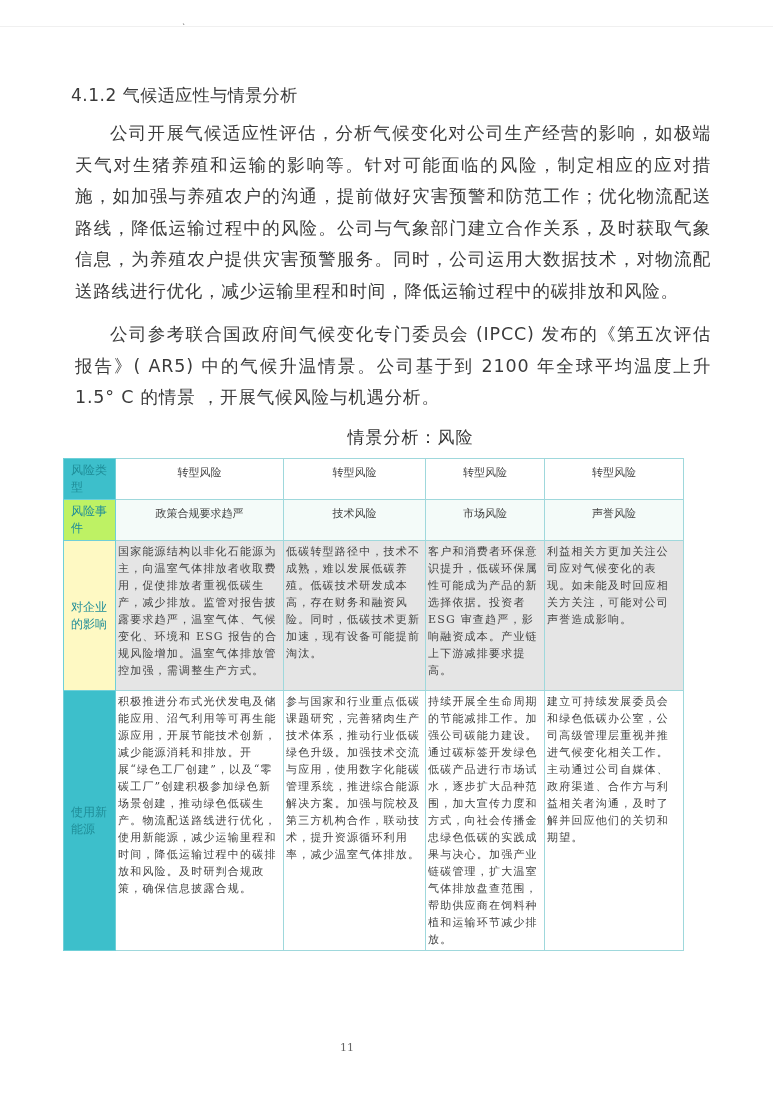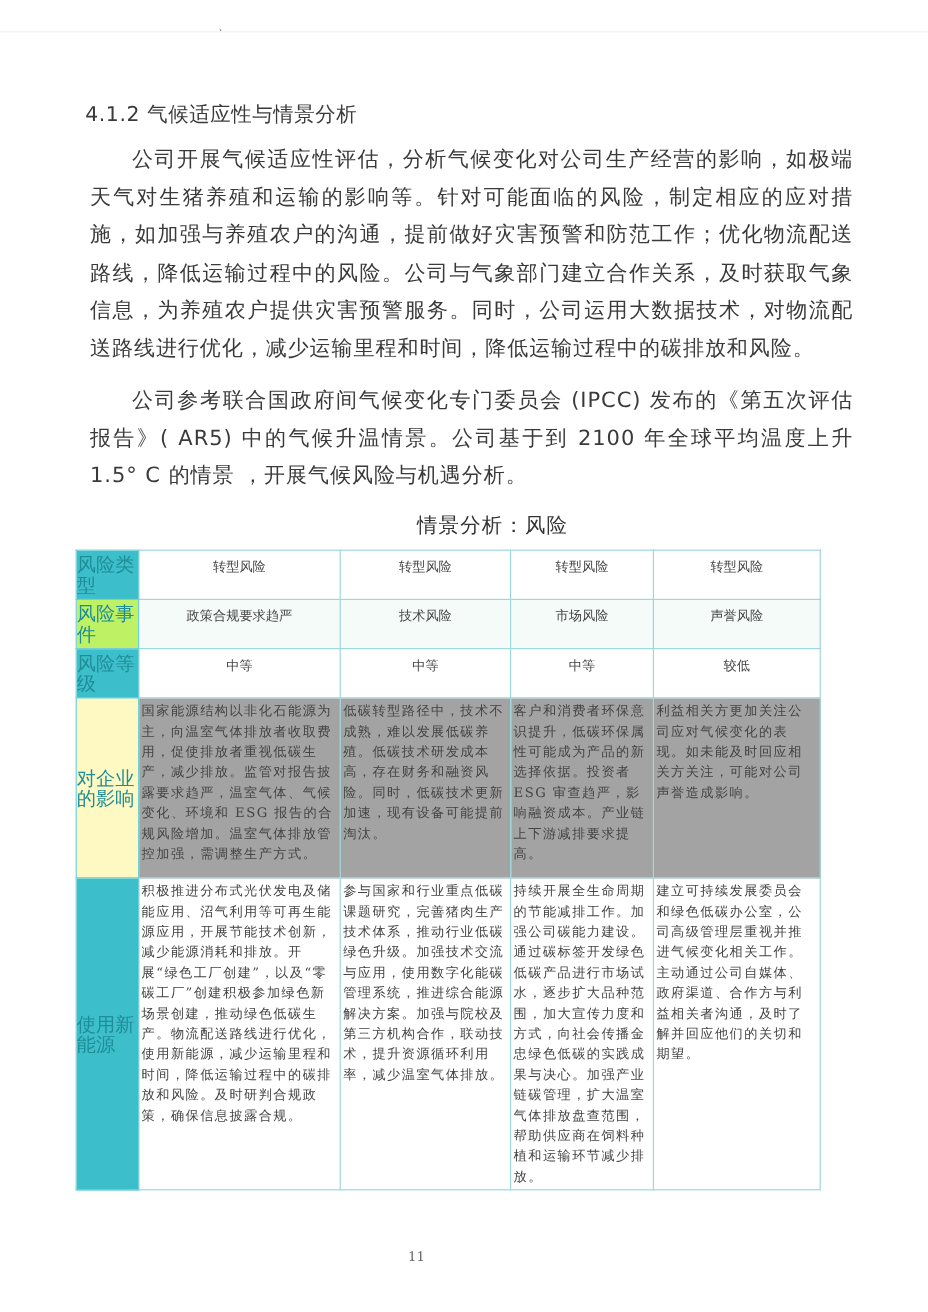--- a/index.html
+++ b/index.html
@@ -36,30 +36,30 @@
       position: absolute; left: 63px; top: 458px; width: 620px;
       border-collapse: collapse; table-layout: fixed;
       font-family: "DejaVu Serif", "Liberation Serif", serif;
       font-size: 11px; color: #444;
     }
     table.risk td {
       border: 1px solid #9fd8dc; vertical-align: top; padding: 2px 2px;
       line-height: 17px;
     }
     table.risk td.lbl {
-      background: #3dbfcb; color: #1f8d98; font-size: 16px;
-      border-color: #6fd0d8; padding: 3px 0;
+      background: #3dbfcb; color: #1f8d98; font-size: 12px;
+      border-color: #6fd0d8; padding: 3px 7px;
     }
     table.risk td.lbl.mid { vertical-align: middle; }
     table.risk td.c { text-align: center; padding-top: 5px; }
     tr.r-type td { height: 33px; }
     tr.r-event td { height: 33px; background: #f4fbf9; }
     tr.r-event td.lbl { background: #bef264; }
     tr.r-level td { height: 33px; }
-    tr.r-impact td { height: 143px; background: #a3a3a3; letter-spacing: 1.2px; }
+    tr.r-impact td { height: 143px; background: #e5e5e5; letter-spacing: 1.2px; }
     tr.r-impact td.lbl { background: #fef9c3; letter-spacing: 0; }
     tr.r-response td { height: 222px; letter-spacing: 1.2px; }
     tr.r-response td.lbl { letter-spacing: 0; }
     .page-num {
       position: absolute; left: 0; width: 694px; top: 1041px; text-align: center;
       font-family: "DejaVu Serif", "Liberation Serif", serif;
       font-size: 11px; color: #666;
     }
   </style>
 </head>
@@ -91,27 +91,20 @@
     <td class="c">转型风险</td>
     <td class="c">转型风险</td>
   </tr>
   <tr class="r-event">
     <td class="lbl">风险事件</td>
     <td class="c">政策合规要求趋严</td>
     <td class="c">技术风险</td>
     <td class="c">市场风险</td>
     <td class="c">声誉风险</td>
   </tr>
-  <tr class="r-level">
-    <td class="lbl">风险等级</td>
-    <td class="c">中等</td>
-    <td class="c">中等</td>
-    <td class="c">中等</td>
-    <td class="c">较低</td>
-  </tr>
   <tr class="r-impact">
     <td class="lbl mid">对企业的影响</td>
     <td>国家能源结构以非化石能源为主，向温室气体排放者收取费用，促使排放者重视低碳生产，减少排放。监管对报告披露要求趋严，温室气体、气候变化、环境和 ESG 报告的合规风险增加。温室气体排放管控加强，需调整生产方式。</td>
     <td>低碳转型路径中，技术不成熟，难以发展低碳养殖。低碳技术研发成本高，存在财务和融资风险。同时，低碳技术更新加速，现有设备可能提前淘汰。</td>
     <td>客户和消费者环保意识提升，低碳环保属性可能成为产品的新选择依据。投资者 ESG 审查趋严，影响融资成本。产业链上下游减排要求提高。</td>
     <td>利益相关方更加关注公司应对气候变化的表现。如未能及时回应相关方关注，可能对公司声誉造成影响。</td>
   </tr>
   <tr class="r-response">
     <td class="lbl mid">使用新能源</td>
     <td>积极推进分布式光伏发电及储能应用、沼气利用等可再生能源应用，开展节能技术创新，减少能源消耗和排放。开展“绿色工厂创建”，以及“零碳工厂”创建积极参加绿色新场景创建，推动绿色低碳生产。物流配送路线进行优化，使用新能源，减少运输里程和时间，降低运输过程中的碳排放和风险。及时研判合规政策，确保信息披露合规。</td>

